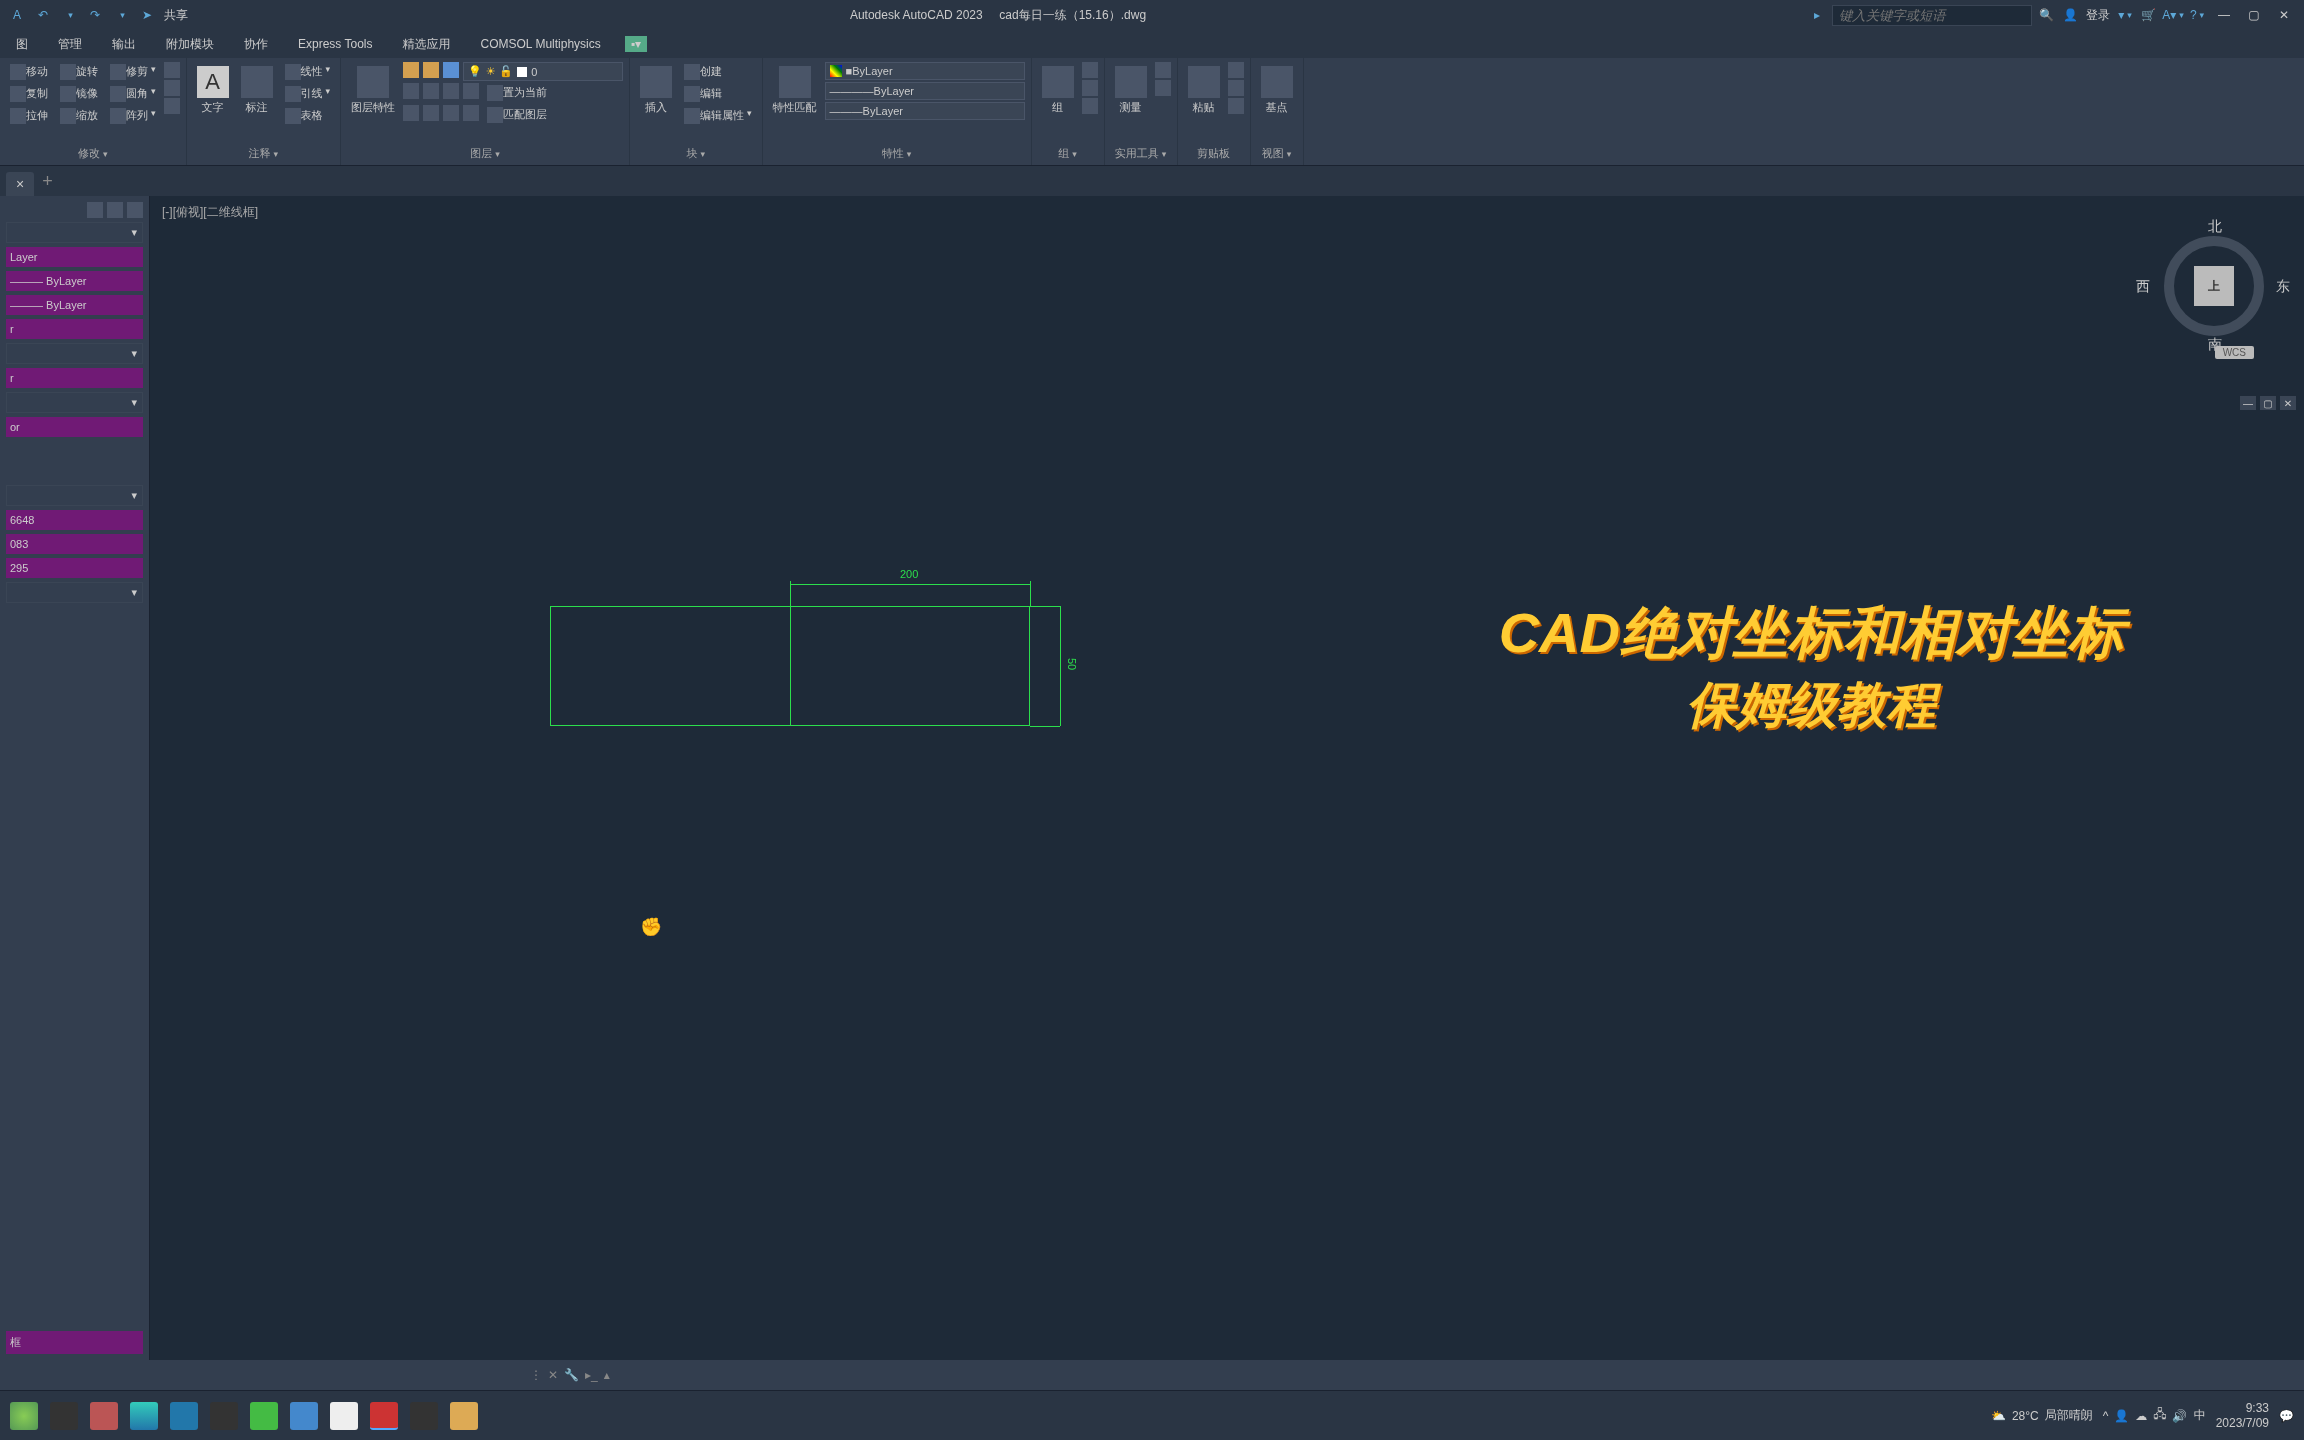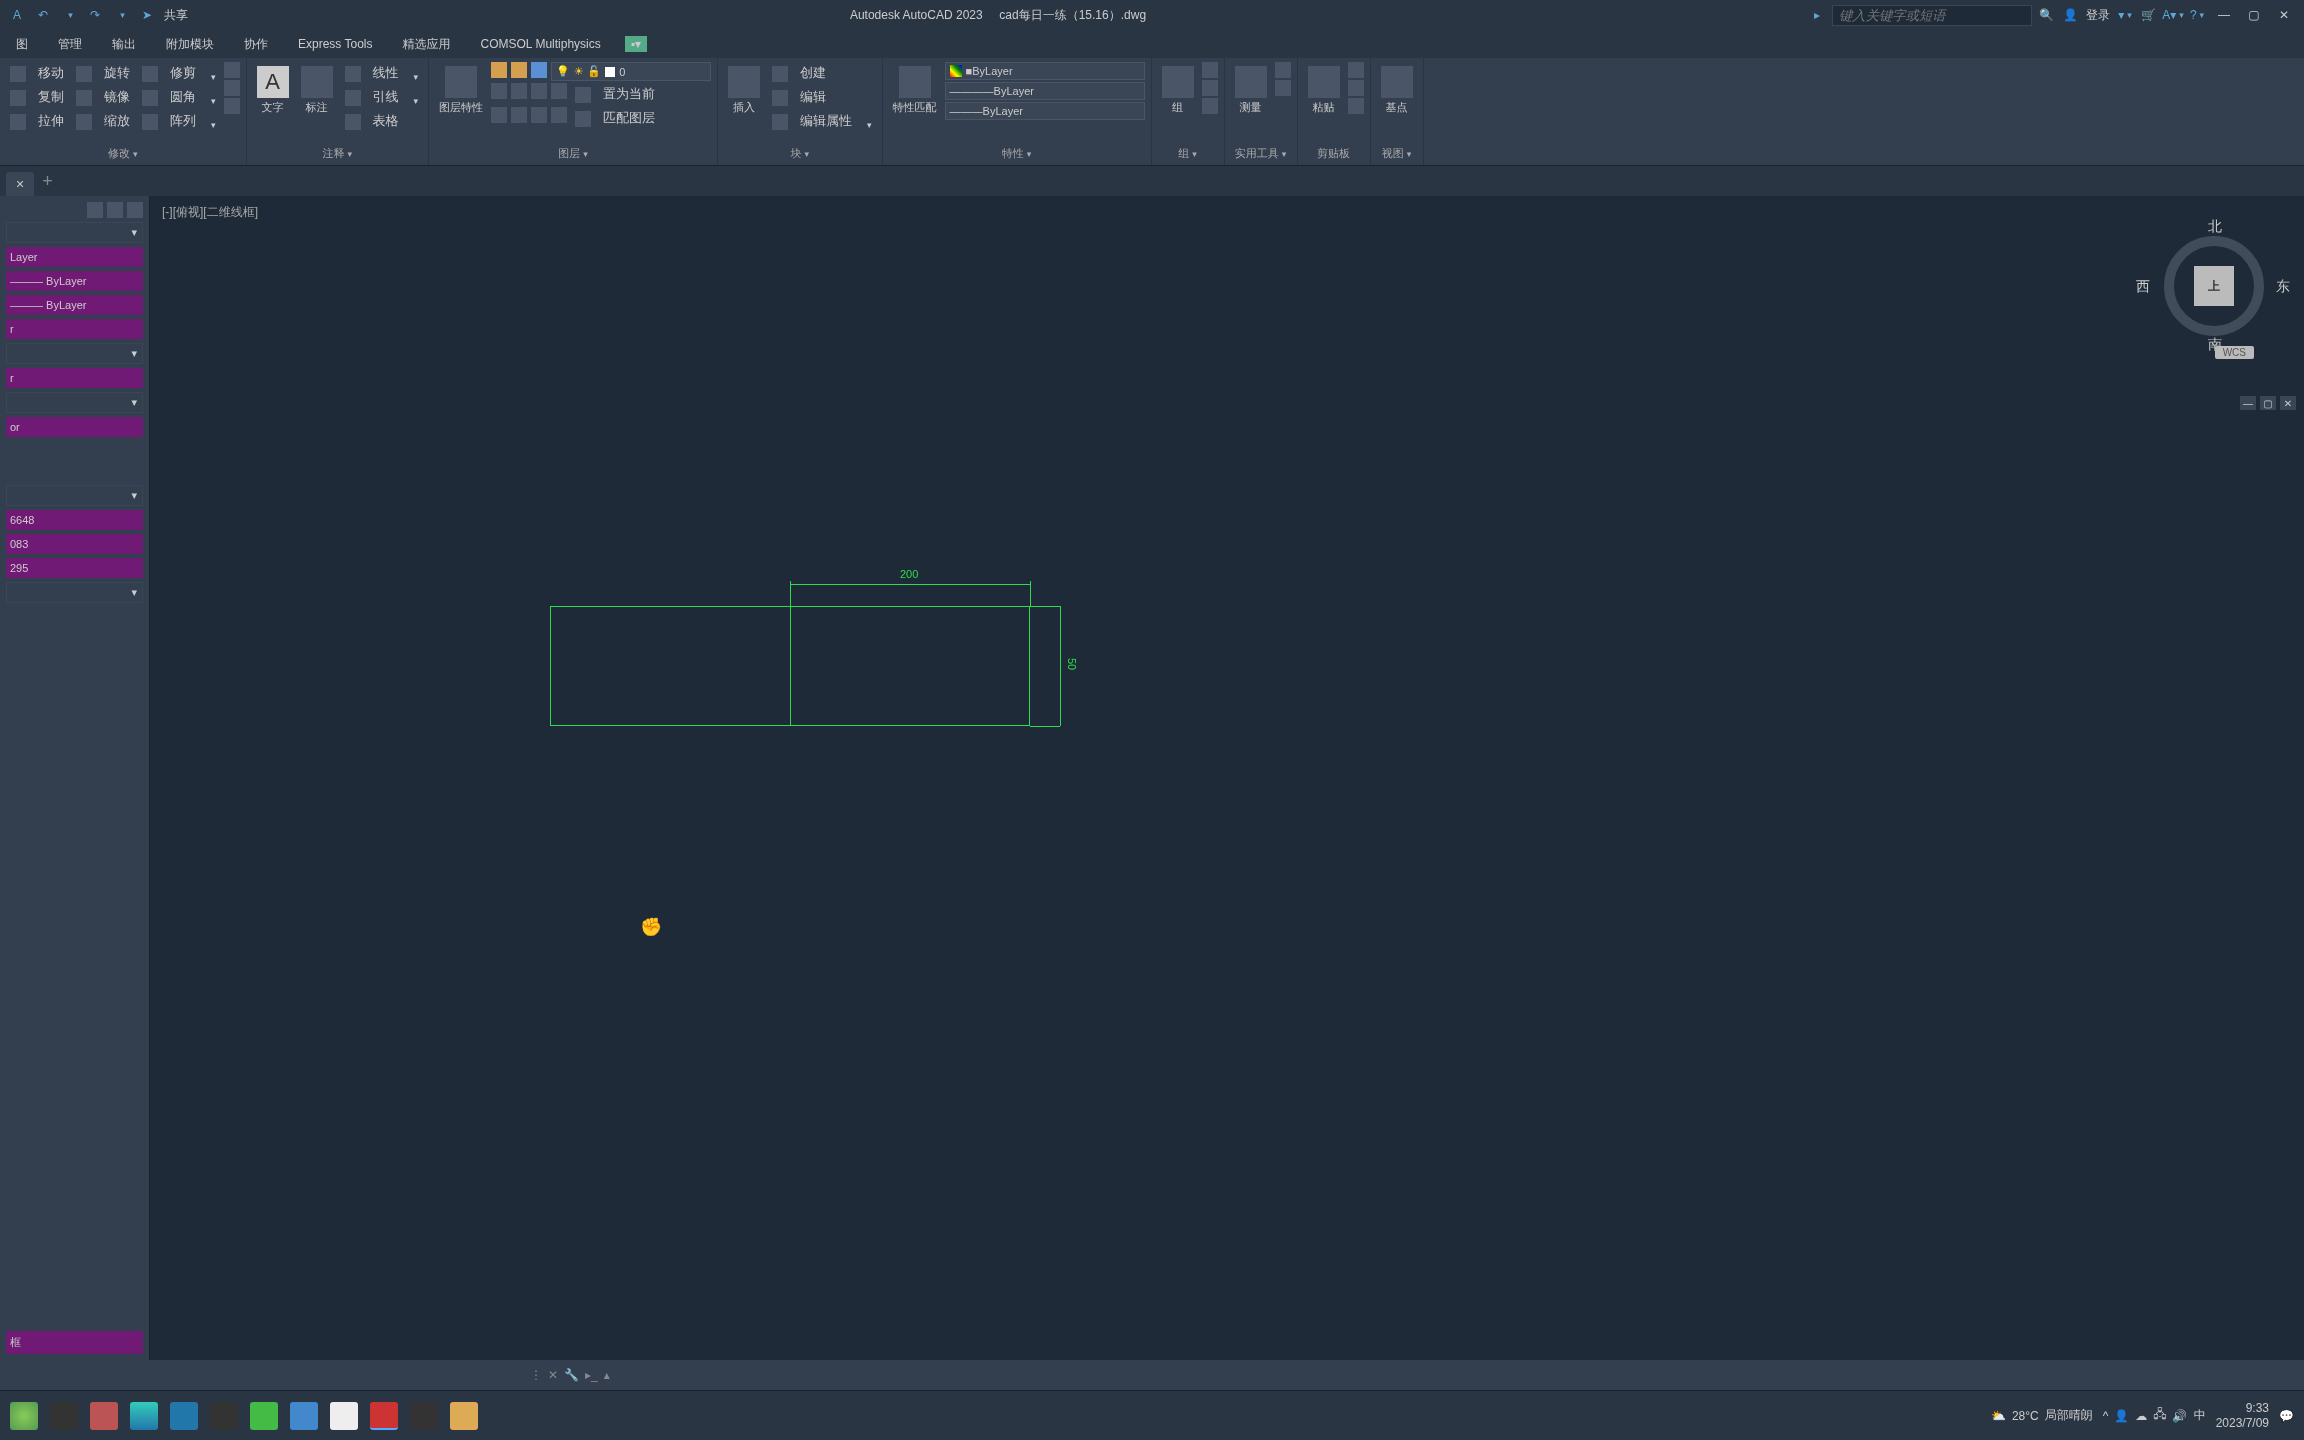--- a/index.html
+++ b/index.html
@@ -10,21 +10,21 @@
 .title-right { display: flex; align-items: center; gap: 6px; }
 .qat-btn { width: 18px; height: 18px; display: inline-flex; align-items: center; justify-content: center; color: #5da8d8; cursor: pointer; }
 .search-box { background: #1e2a38; border: 1px solid #3a4555; padding: 2px 6px; width: 200px; color: #888; font-style: italic; }
 .win-btn { width: 24px; height: 20px; display: flex; align-items: center; justify-content: center; cursor: pointer; }
 .menu-bar { height: 28px; background: #2a3544; display: flex; align-items: center; padding: 0 10px; gap: 18px; font-size: 12px; }
 .menu-item { color: #ccc; cursor: pointer; padding: 3px 6px; }
 .ribbon { height: 108px; background: #333e4f; display: flex; border-bottom: 1px solid #1a2230; }
 .ribbon-panel { border-right: 1px solid #2a3544; padding: 4px 6px; display: flex; flex-direction: column; }
 .panel-content { flex: 1; display: flex; gap: 4px; }
 .panel-title { text-align: center; font-size: 11px; color: #aaa; padding-top: 2px; }
-.rb-btn { display: flex; align-items: flex-end; gap: 12px; padding: 2px 4px; cursor: pointer; font-size: 13px; }
+.rb-btn { display: flex; align-items: flex-start; gap: 0; padding: 2px 4px; cursor: pointer; font-size: 11px; }
 .rb-btn-lg { display: flex; flex-direction: column; align-items: center; gap: 2px; padding: 4px; cursor: pointer; font-size: 11px; }
 .rb-icon { width: 16px; height: 16px; background: #4a5568; display: inline-block; }
 .rb-icon-lg { width: 32px; height: 32px; background: #4a5568; display: inline-block; }
 .rb-col { display: flex; flex-direction: column; gap: 2px; }
 .drop-arrow::after { content: "▾"; font-size: 9px; margin-left: 3px; }
 .tab-bar { height: 30px; background: #2a3544; display: flex; align-items: flex-end; padding: 0 6px; }
 .doc-tab { background: #3a4555; padding: 4px 10px; display: flex; align-items: center; gap: 6px; border-radius: 3px 3px 0 0; cursor: pointer; }
 .doc-tab .close { font-size: 14px; cursor: pointer; }
 .add-tab { padding: 4px 8px; font-size: 18px; color: #888; cursor: pointer; }
 .workspace { display: flex; height: calc(100% - 30px - 28px - 108px - 30px - 30px - 50px); }
@@ -405,20 +405,24 @@
       <div class="dim-line" style="width:240px;top:8px;left:240px"></div>
       <div style="border-left:1px solid #2cde4c;height:25px;position:absolute;top:5px;left:240px"></div>
       <div style="border-left:1px solid #2cde4c;height:25px;position:absolute;top:5px;left:480px"></div>
       <div class="dim-text" style="top:-8px;left:350px">200</div>
       <div class="dim-line-v" style="height:120px;top:30px;left:510px"></div>
       <div style="border-top:1px solid #2cde4c;width:30px;position:absolute;top:30px;left:480px"></div>
       <div style="border-top:1px solid #2cde4c;width:30px;position:absolute;top:150px;left:480px"></div>
       <div class="dim-text" style="top:82px;left:516px;writing-mode:vertical-rl">50</div>
     </div>
 
+    <div class="overlay-title">
+      <div class="l1">CAD绝对坐标和相对坐标</div>
+      <div class="l2">保姆级教程</div>
+    </div>
 
     <div class="cursor-grab">✊</div>
   </div>
 </div>
 
 <div class="cmd-bar">
   <span style="color:#888">⋮</span>
   <span style="color:#888">✕</span>
   <span style="color:#888">🔧</span>
   <span style="color:#888">▸_</span>

